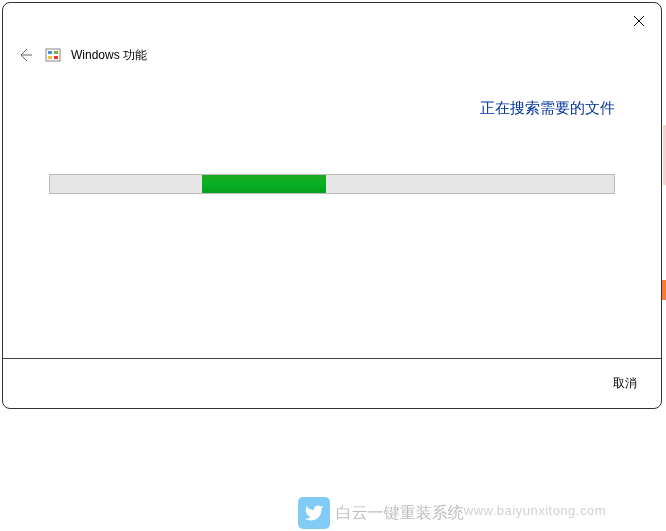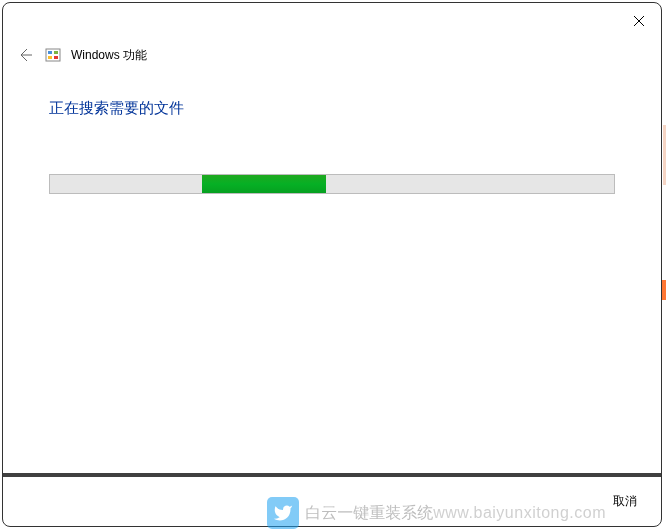--- a/index.html
+++ b/index.html
@@ -12,21 +12,21 @@
       width: 666px;
       height: 531px;
       font-family: "Microsoft YaHei", "Segoe UI", sans-serif;
       background: #fff;
       position: relative;
       overflow: hidden;
     }
     
     .dialog {
       width: 660px;
-      height: 525px;
+      height: 407px;
       background: #fff;
       border: 1px solid #333;
       border-radius: 8px;
       position: absolute;
       top: 2px;
       left: 2px;
       display: flex;
       flex-direction: column;
     }
     
@@ -85,20 +85,21 @@
     }
     
     .title-text {
       font-size: 12px;
       color: #000;
     }
     
     .content {
       padding: 34px 46px 0 46px;
       flex: 1;
+      text-align: right;
     }
     
     .status-text {
       font-size: 15px;
       color: #003399;
       margin-bottom: 56px;
     }
     
     .progress-bar {
       width: 100%;
@@ -112,21 +113,21 @@
     .progress-fill {
       position: absolute;
       top: 0;
       left: 27%;
       width: 22%;
       height: 100%;
       background: linear-gradient(to bottom, #1fa81f 0%, #06b025 50%, #06a020 100%);
     }
     
     .footer {
-      border-top: 4px solid #404040;
+      border-top: 1px solid #404040;
       padding: 12px 16px;
       display: flex;
       justify-content: flex-end;
       align-items: center;
     }
     
     .cancel-btn {
       font-size: 12px;
       color: #000;
       background: none;
@@ -167,21 +168,21 @@
       line-height: 1.1;
     }
     
     .watermark-main {
       font-size: 16px;
       color: #888;
       font-weight: 500;
     }
     
     .watermark-sub {
-      font-size: 16px;
+      font-size: 13px;
       color: #aaa;
       letter-spacing: 0.5px;
     }
     
     .side-accent {
       position: absolute;
       right: 0;
       top: 280px;
       width: 4px;
       height: 20px;

